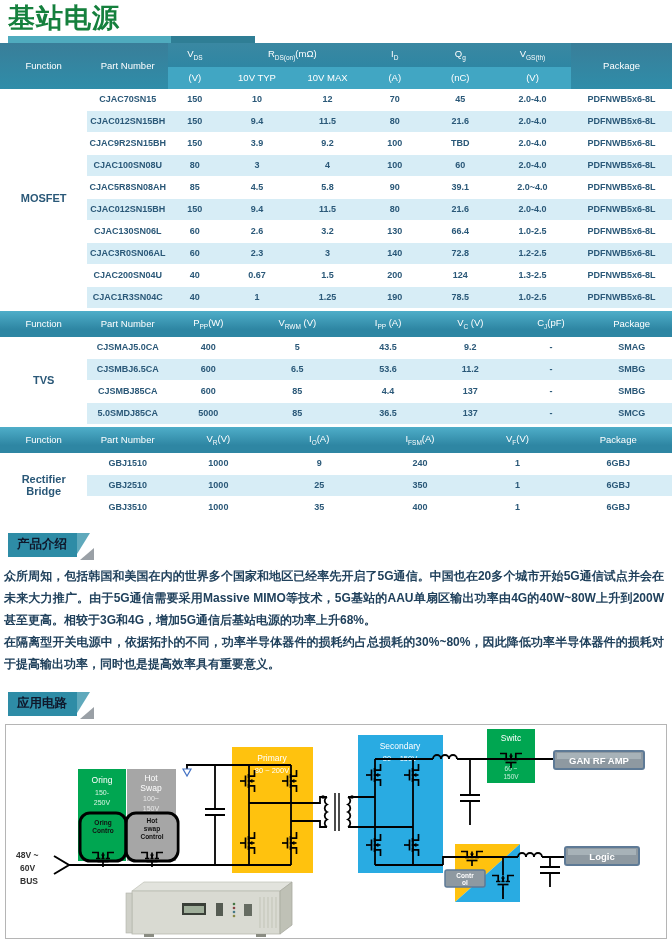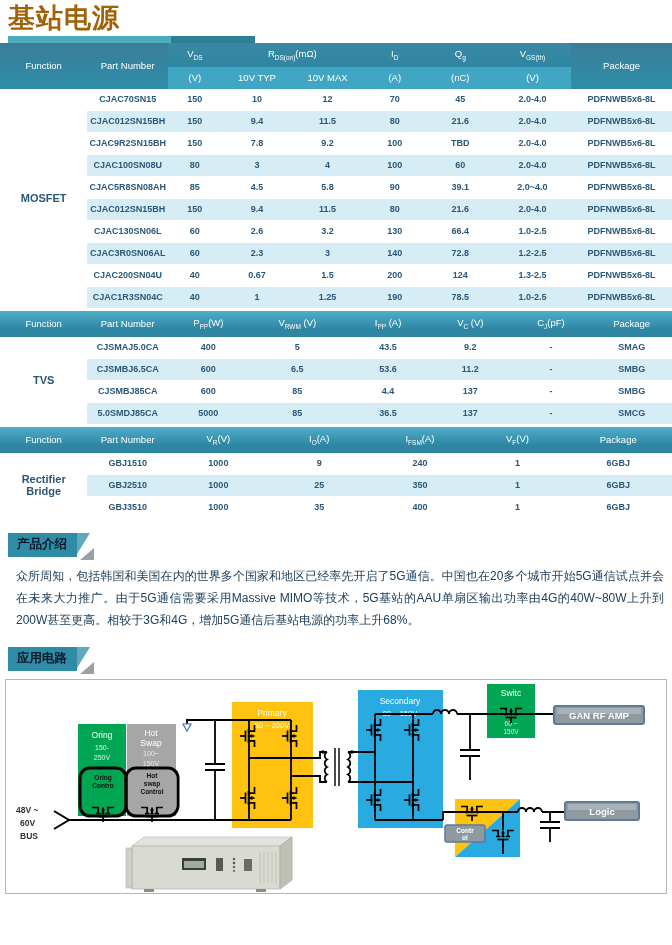--- a/index.html
+++ b/index.html
@@ -4,21 +4,21 @@
 <style>
   * { margin:0; padding:0; box-sizing:border-box; }
   body {
     font-family: "Liberation Sans", "DejaVu Sans", sans-serif;
     background:#ffffff; width:672px;
   }
   .page { width:672px; height:945px; position:relative; background:#fff; overflow:hidden; }
 
   
   .title-wrap { padding:4px 0 0 8px; }
-  .page-title { font-size:27px; font-weight:bold; color:#a16207; letter-spacing:1px; line-height:1.1; }
+  .page-title { font-size:27px; font-weight:bold; color:#15803d; letter-spacing:1px; line-height:1.1; }
   .title-bar { width:247px; height:7px; margin-top:2px;
     background:linear-gradient(to right,#4FABBE 0 66%,#2F7E95 66% 100%); }
 
   
   table { width:672px; border-collapse:separate; border-spacing:0; table-layout:fixed; }
   th, td { text-align:center; vertical-align:middle; overflow:hidden; }
   thead th {
     color:#fff; font-weight:normal; font-size:9.5px; height:24px;
     background:linear-gradient(180deg,#3A88A2,#2E86A3);
   }
@@ -37,21 +37,21 @@
   
   .badge { position:relative; display:inline-block; margin:0 0 0 8px;
     background:#2E8CA6; color:#0f172a; font-size:12.5px; font-weight:bold;
     padding:3px 10px 4px 9px; }
   .badge::before { content:""; position:absolute; right:-13px; top:0;
     border-top:21px solid #5FA9BC; border-right:13px solid transparent; }
   .badge::after { content:""; position:absolute; right:-17px; bottom:-3px;
     border-bottom:12px solid #9AA0A6; border-left:14px solid transparent; }
 
   .intro-wrap { margin:14px 0 0 0; }
-  .intro-text { padding:8px 8px 0 16px; }
+  .intro-text { padding:8px 8px 0 4px;font-weight:bold; }
   .intro-text p { font-size:12px; color:#20415C; line-height:1.85; text-align:justify; }
 
   .circuit-wrap { margin:16px 0 0 0; }
   .diagram-box { margin:8px 5px 0 5px; width:662px; height:215px;
     border:1px solid #B5B5B5; background:#fff; }
 
   svg text { font-family:"Liberation Sans","DejaVu Sans",sans-serif; }
 </style>
 </head>
 <body>
@@ -113,21 +113,21 @@
           <td>9.4</td>
           <td>11.5</td>
           <td>80</td>
           <td>21.6</td>
           <td>2.0-4.0</td>
           <td>PDFNWB5x6-8L</td>
         </tr>
         <tr>
           <td>CJAC9R2SN15BH</td>
           <td>150</td>
-          <td>7.8</td>
+          <td>3.9</td>
           <td>9.2</td>
           <td>100</td>
           <td>TBD</td>
           <td>2.0-4.0</td>
           <td>PDFNWB5x6-8L</td>
         </tr>
         <tr class="alt">
           <td>CJAC100SN08U</td>
           <td>80</td>
           <td>3</td>
@@ -316,20 +316,21 @@
           <td>1</td>
           <td>6GBJ</td>
         </tr>
       </tbody>
   </table>
 
   <div class="intro-wrap">
     <span class="badge">产品介绍</span>
     <div class="intro-text">
       <p>众所周知，包括韩国和美国在内的世界多个国家和地区已经率先开启了5G通信。中国也在20多个城市开始5G通信试点并会在未来大力推广。由于5G通信需要采用Massive MIMO等技术，5G基站的AAU单扇区输出功率由4G的40W~80W上升到200W甚至更高。相较于3G和4G，增加5G通信后基站电源的功率上升68%。</p>
+      <p>在隔离型开关电源中，依据拓扑的不同，功率半导体器件的损耗约占总损耗的30%~80%，因此降低功率半导体器件的损耗对于提高输出功率，同时也是提高效率具有重要意义。</p>
     </div>
   </div>
 
   <div class="circuit-wrap">
     <span class="badge">应用电路</span>
 
     <div class="diagram-box">
       <svg width="660" height="213" viewBox="0 0 660 213">
         <defs>
           <g id="mos" stroke="#000" stroke-width="1.7" fill="none">

